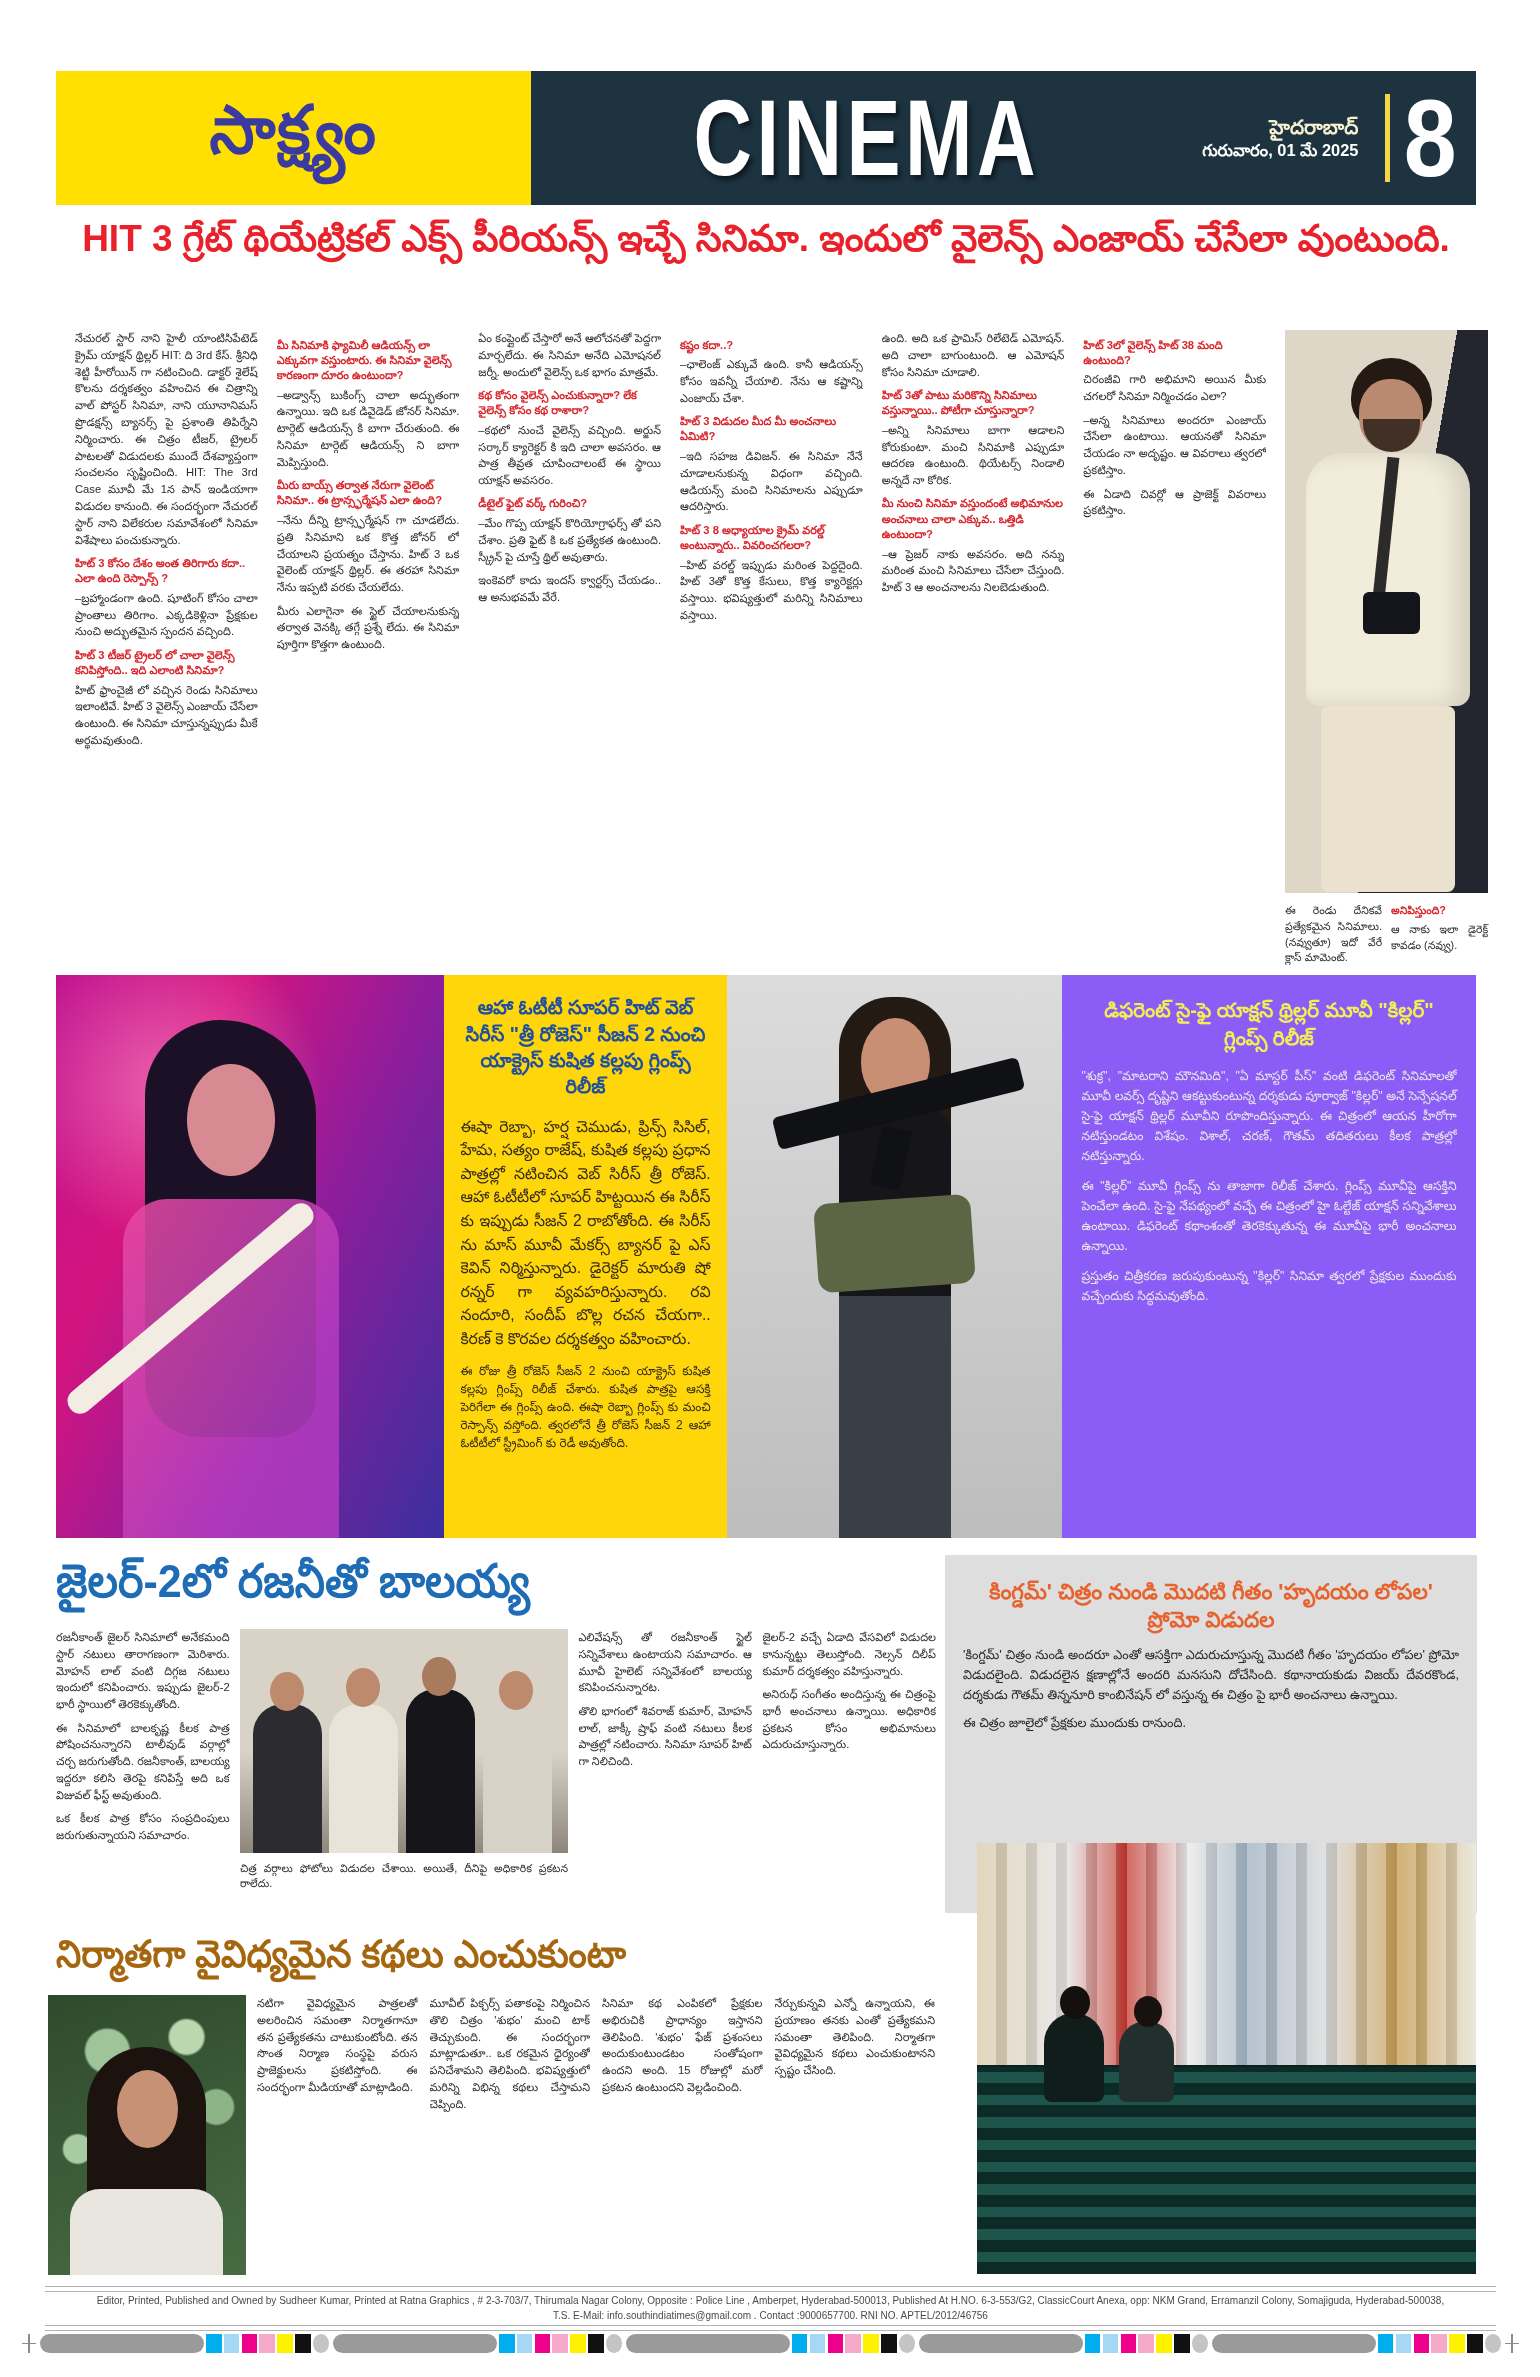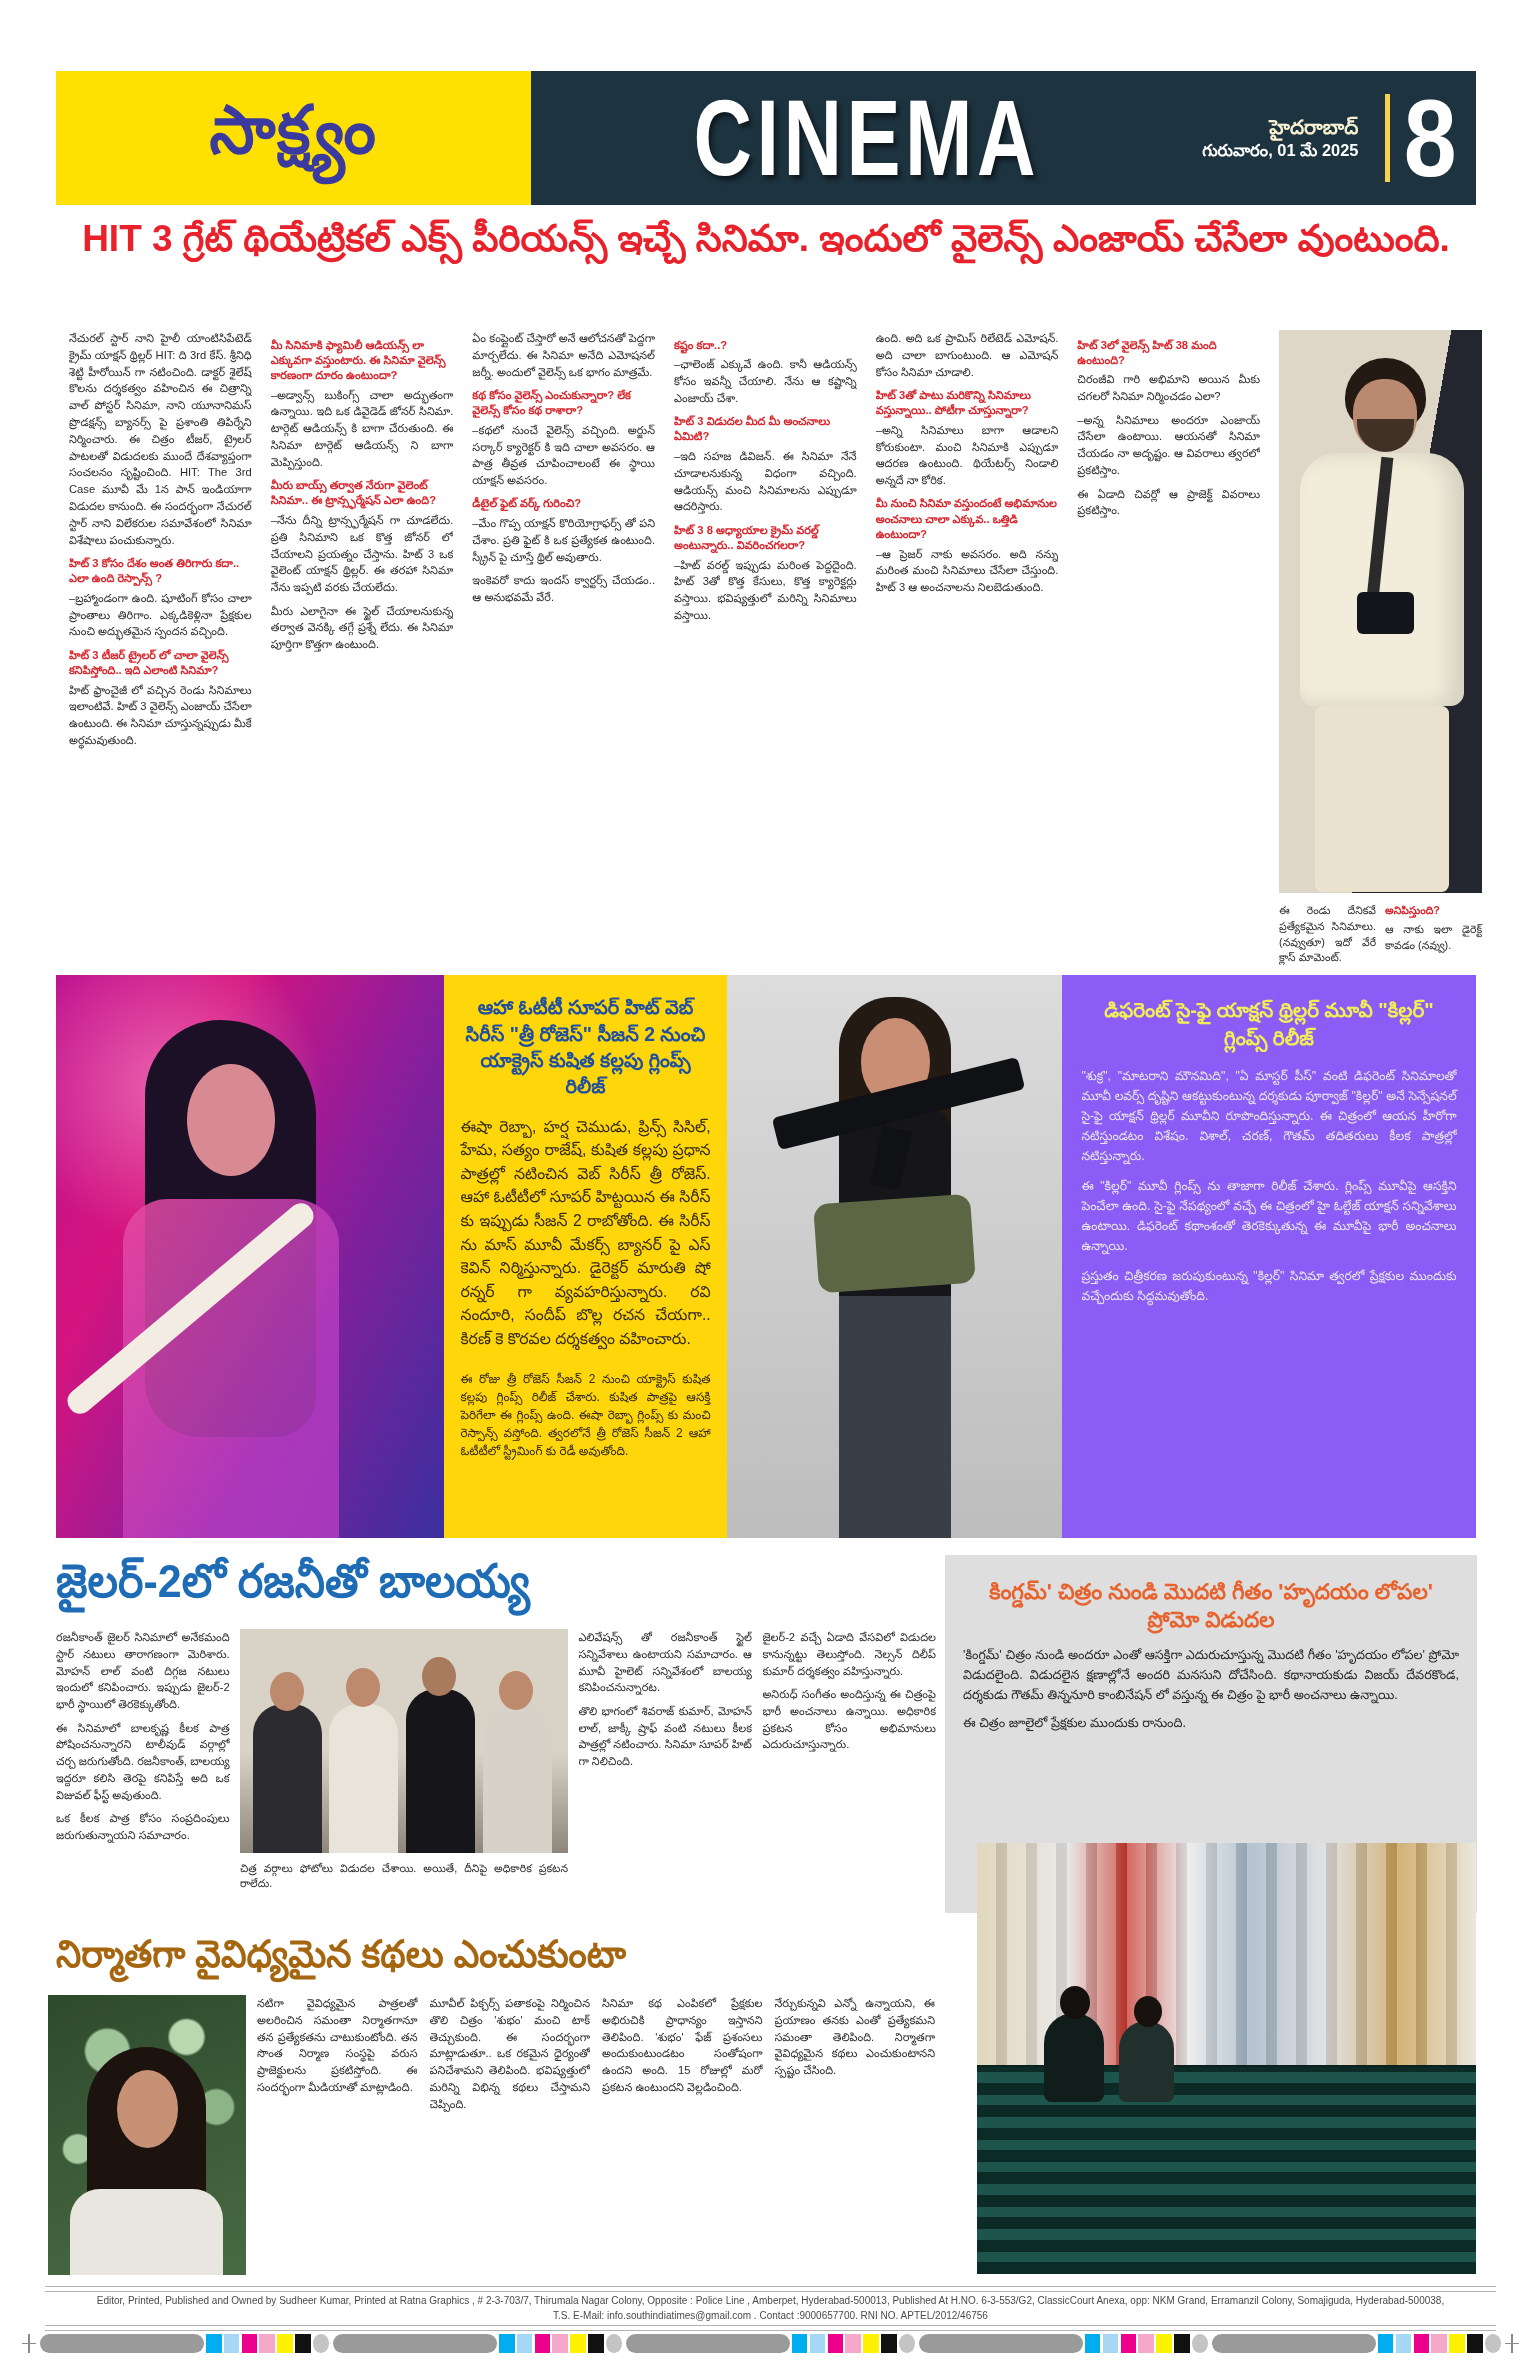--- a/index.html
+++ b/index.html
@@ -16,21 +16,21 @@
   .edition .city{color:#f7f1d2;font-size:20px;font-weight:bold;}
   .edition .date{color:#ffffff;font-size:16.4px;font-weight:bold;}
   .mast-divider{width:5.2px;height:88px;background:#f6d348;margin:0 13.4px 0 10.4px;}
   .page-num{color:#ffffff;font-size:95px;font-weight:bold;margin-right:19.4px;transform:scaleY(1.15);}
 
   
   .lead-headline{position:absolute;left:56px;top:218px;width:1420px;margin:0;text-align:center;color:#e8212b;font-size:37px;line-height:1.15;font-weight:bold;}
   .lead-subhead{position:absolute;left:56px;top:294px;width:1420px;text-align:center;color:#14293a;font-size:18.6px;font-weight:bold;}
 
   
-  .interview{position:absolute;left:69px;top:330px;width:1413px;height:640px;display:flex;gap:19px;}
+  .interview{position:absolute;left:75px;top:330px;width:1413px;height:640px;display:flex;gap:19px;}
   .interview .col{flex:1;overflow:hidden;font-size:11.2px;line-height:1.5;text-align:justify;color:#2b2b2b;}
   .para{margin:0 0 6.7px;}
   .qhead{color:#d9262c;font-weight:bold;margin:7.5px 0 3.7px;line-height:1.35;text-align:left;}
   .photo-stack{width:203px;flex:0 0 203px;display:flex;flex-direction:column;}
   .photo-nani{position:relative;width:203px;height:563px;overflow:hidden;background:linear-gradient(100deg,#ded7c8 0 57%,#23262e 57% 100%);}
   .photo-nani .hair{position:absolute;left:66px;top:28px;width:81px;height:72px;border-radius:40px 40px 30px 30px;background:#241a13;}
   .photo-nani .face{position:absolute;left:74px;top:49px;width:64px;height:72px;border-radius:46%;background:#b98a6f;}
   .photo-nani .beard{position:absolute;left:78px;top:89px;width:57px;height:33px;border-radius:0 0 30px 30px;background:#2c2019;opacity:.85;}
   .photo-nani .jacket{position:absolute;left:21px;top:123px;width:164px;height:253px;border-radius:37px 37px 13.4px 13.4px;background:#f2ecda;box-shadow:inset -13.4px 0 22.4px rgba(0,0,0,.12);}
   .photo-nani .camera{position:absolute;left:78px;top:262px;width:57px;height:42px;border-radius:6px;background:#14151a;}
@@ -46,21 +46,21 @@
   .mid-band{position:absolute;left:56px;top:975px;width:1420px;height:563px;display:flex;}
   .photo-pink{position:relative;width:388px;height:563px;overflow:hidden;
     background:linear-gradient(115deg,#c01390 0%,#d4147f 28%,#8f1d9b 58%,#3a2f9e 100%);}
   .photo-pink .glow{position:absolute;left:-45px;top:-45px;width:313px;height:313px;border-radius:50%;background:radial-gradient(circle,rgba(255,160,210,.55),rgba(255,160,210,0) 70%);}
   .photo-pink .hair{position:absolute;left:89px;top:45px;width:171px;height:417px;border-radius:82px 104px 45px 60px;background:#1c1026;}
   .photo-pink .face{position:absolute;left:131px;top:89px;width:88px;height:112px;border-radius:50%;background:#d88a92;}
   .photo-pink .jacket{position:absolute;left:67px;top:224px;width:216px;height:339px;border-radius:45px 45px 0 0;background:linear-gradient(120deg,#e84aa0,#b33bc0 70%);opacity:.85;}
   .photo-pink .stick{position:absolute;left:-22.4px;top:321px;width:313px;height:25px;background:#f3ece2;transform:rotate(-40deg);border-radius:12px;}
   .box-yellow{width:283px;background:#ffd60a;padding:19.4px 16.4px;box-sizing:border-box;overflow:hidden;}
   .box-yellow h2{margin:0 0 9px;text-align:center;color:#1f4fa0;font-size:19.4px;line-height:1.35;font-weight:bold;}
-  .box-yellow .lead-p{font-size:15.7px;line-height:1.5;color:#33291a;text-align:justify;margin-bottom:20px;}
+  .box-yellow .lead-p{font-size:15.7px;line-height:1.5;color:#33291a;text-align:justify;margin-bottom:12px;}
   .box-yellow .small-p{font-size:12px;line-height:1.5;color:#33291a;text-align:justify;}
   .photo-rifle{position:relative;width:335px;height:563px;overflow:hidden;background:linear-gradient(180deg,#dcdcdc,#bdbdbd);}
   .photo-rifle .hair{position:absolute;left:112px;top:22.4px;width:112px;height:164px;border-radius:52px 52px 30px 30px;background:#241a14;}
   .photo-rifle .face{position:absolute;left:134px;top:43px;width:69px;height:88px;border-radius:50%;background:#c98f74;}
   .photo-rifle .top{position:absolute;left:112px;top:134px;width:112px;height:194px;border-radius:22.4px 22.4px 0 0;background:#15151a;}
   .photo-rifle .shirt{position:absolute;left:89px;top:224px;width:157px;height:89px;border-radius:15px;background:#5c6644;transform:rotate(-4deg);}
   .photo-rifle .jeans{position:absolute;left:112px;top:321px;width:112px;height:242px;background:#3a3f47;}
   .photo-rifle .gun{position:absolute;left:45px;top:112px;width:253px;height:33px;background:#101114;transform:rotate(-14deg);border-radius:6px;}
   .photo-rifle .mag{position:absolute;left:149px;top:153px;width:30px;height:60px;background:#101114;transform:rotate(12deg);}
   .box-dark{flex:1;background:#8b5cf6;padding:21px 19.4px;box-sizing:border-box;overflow:hidden;}

